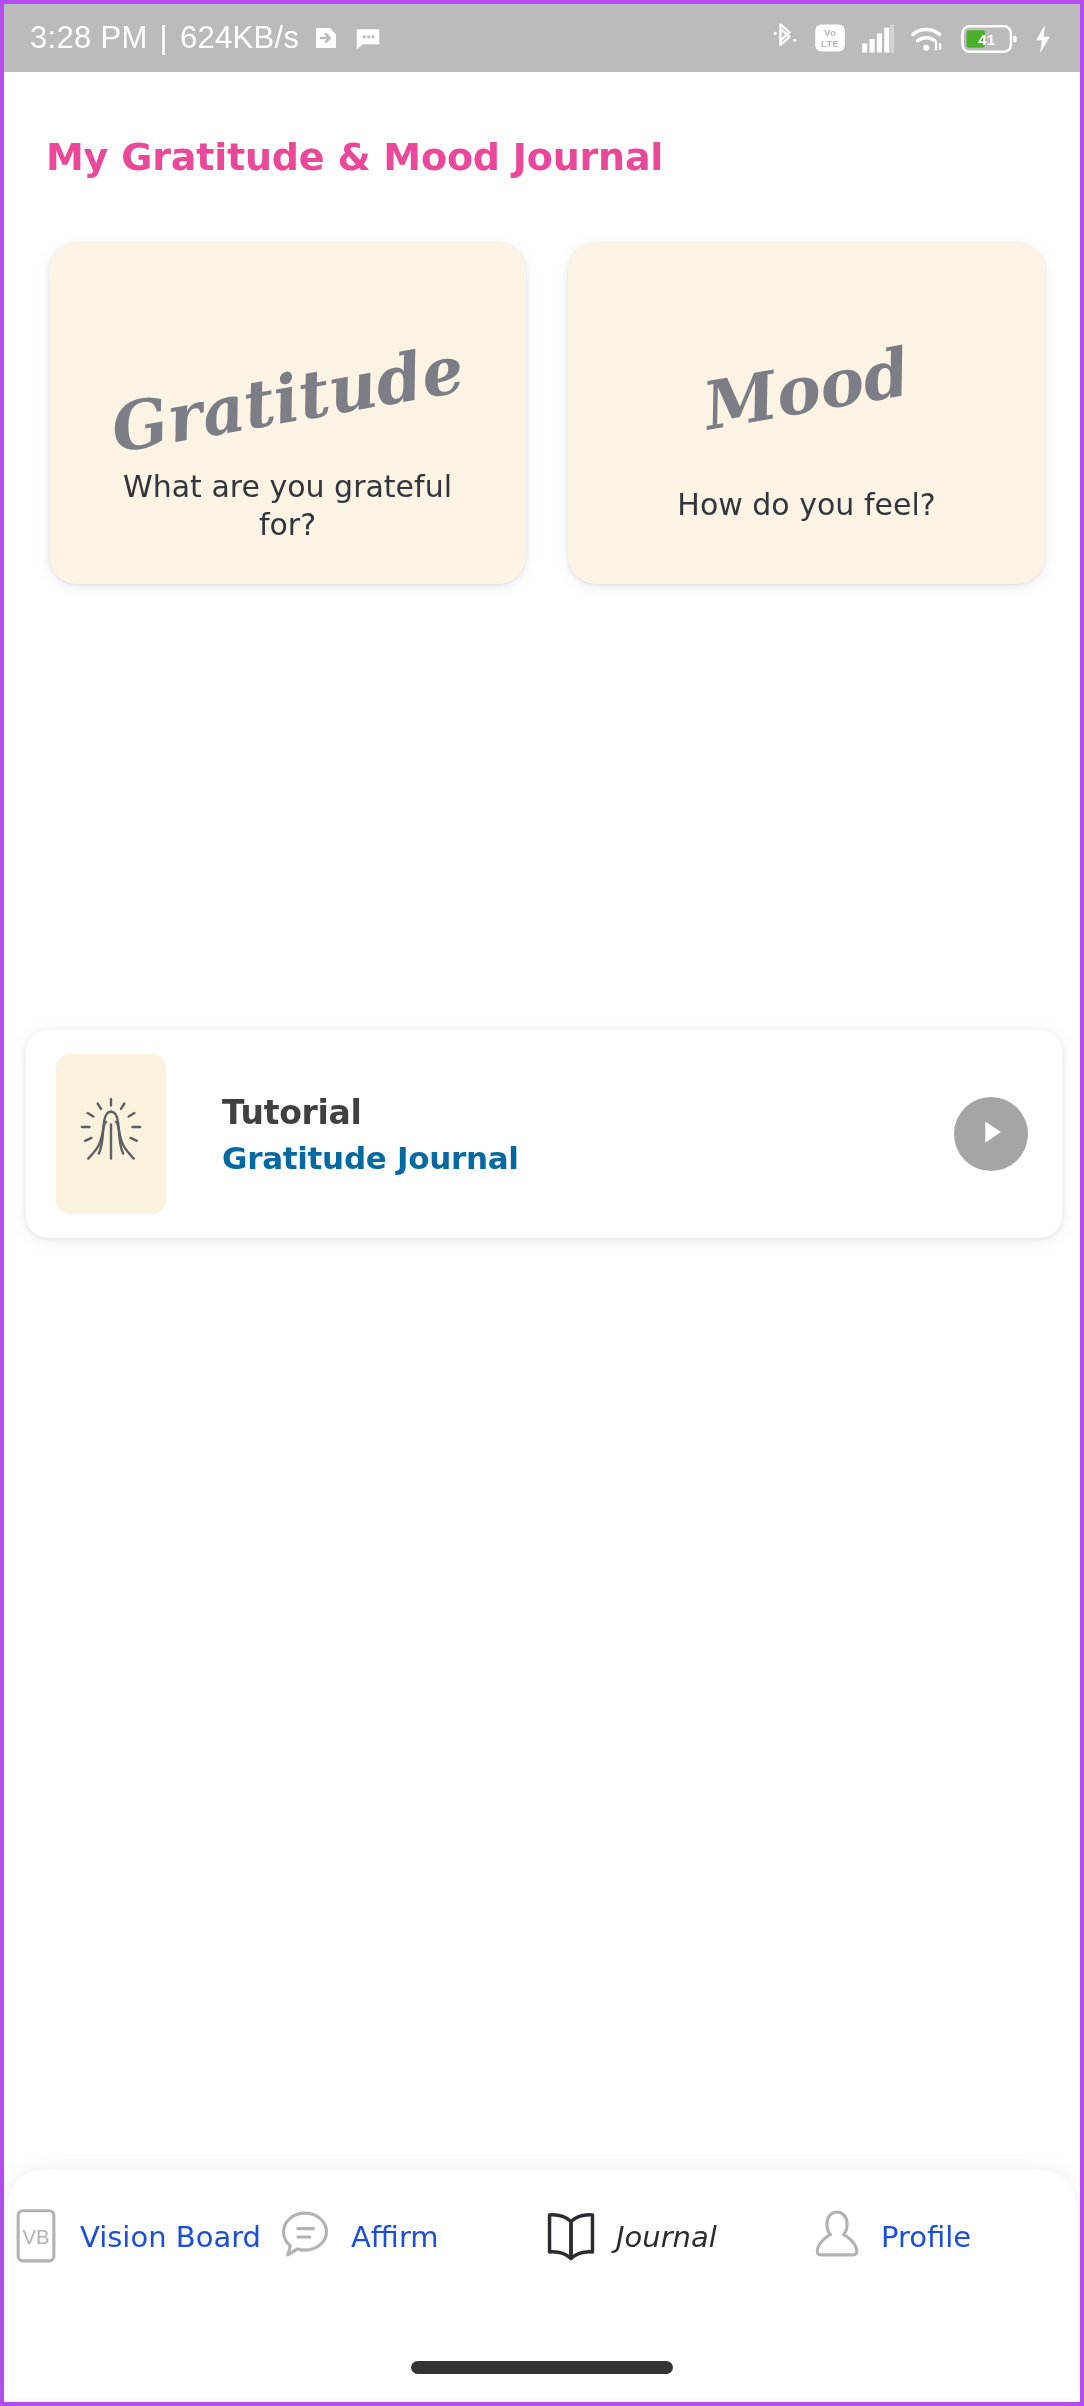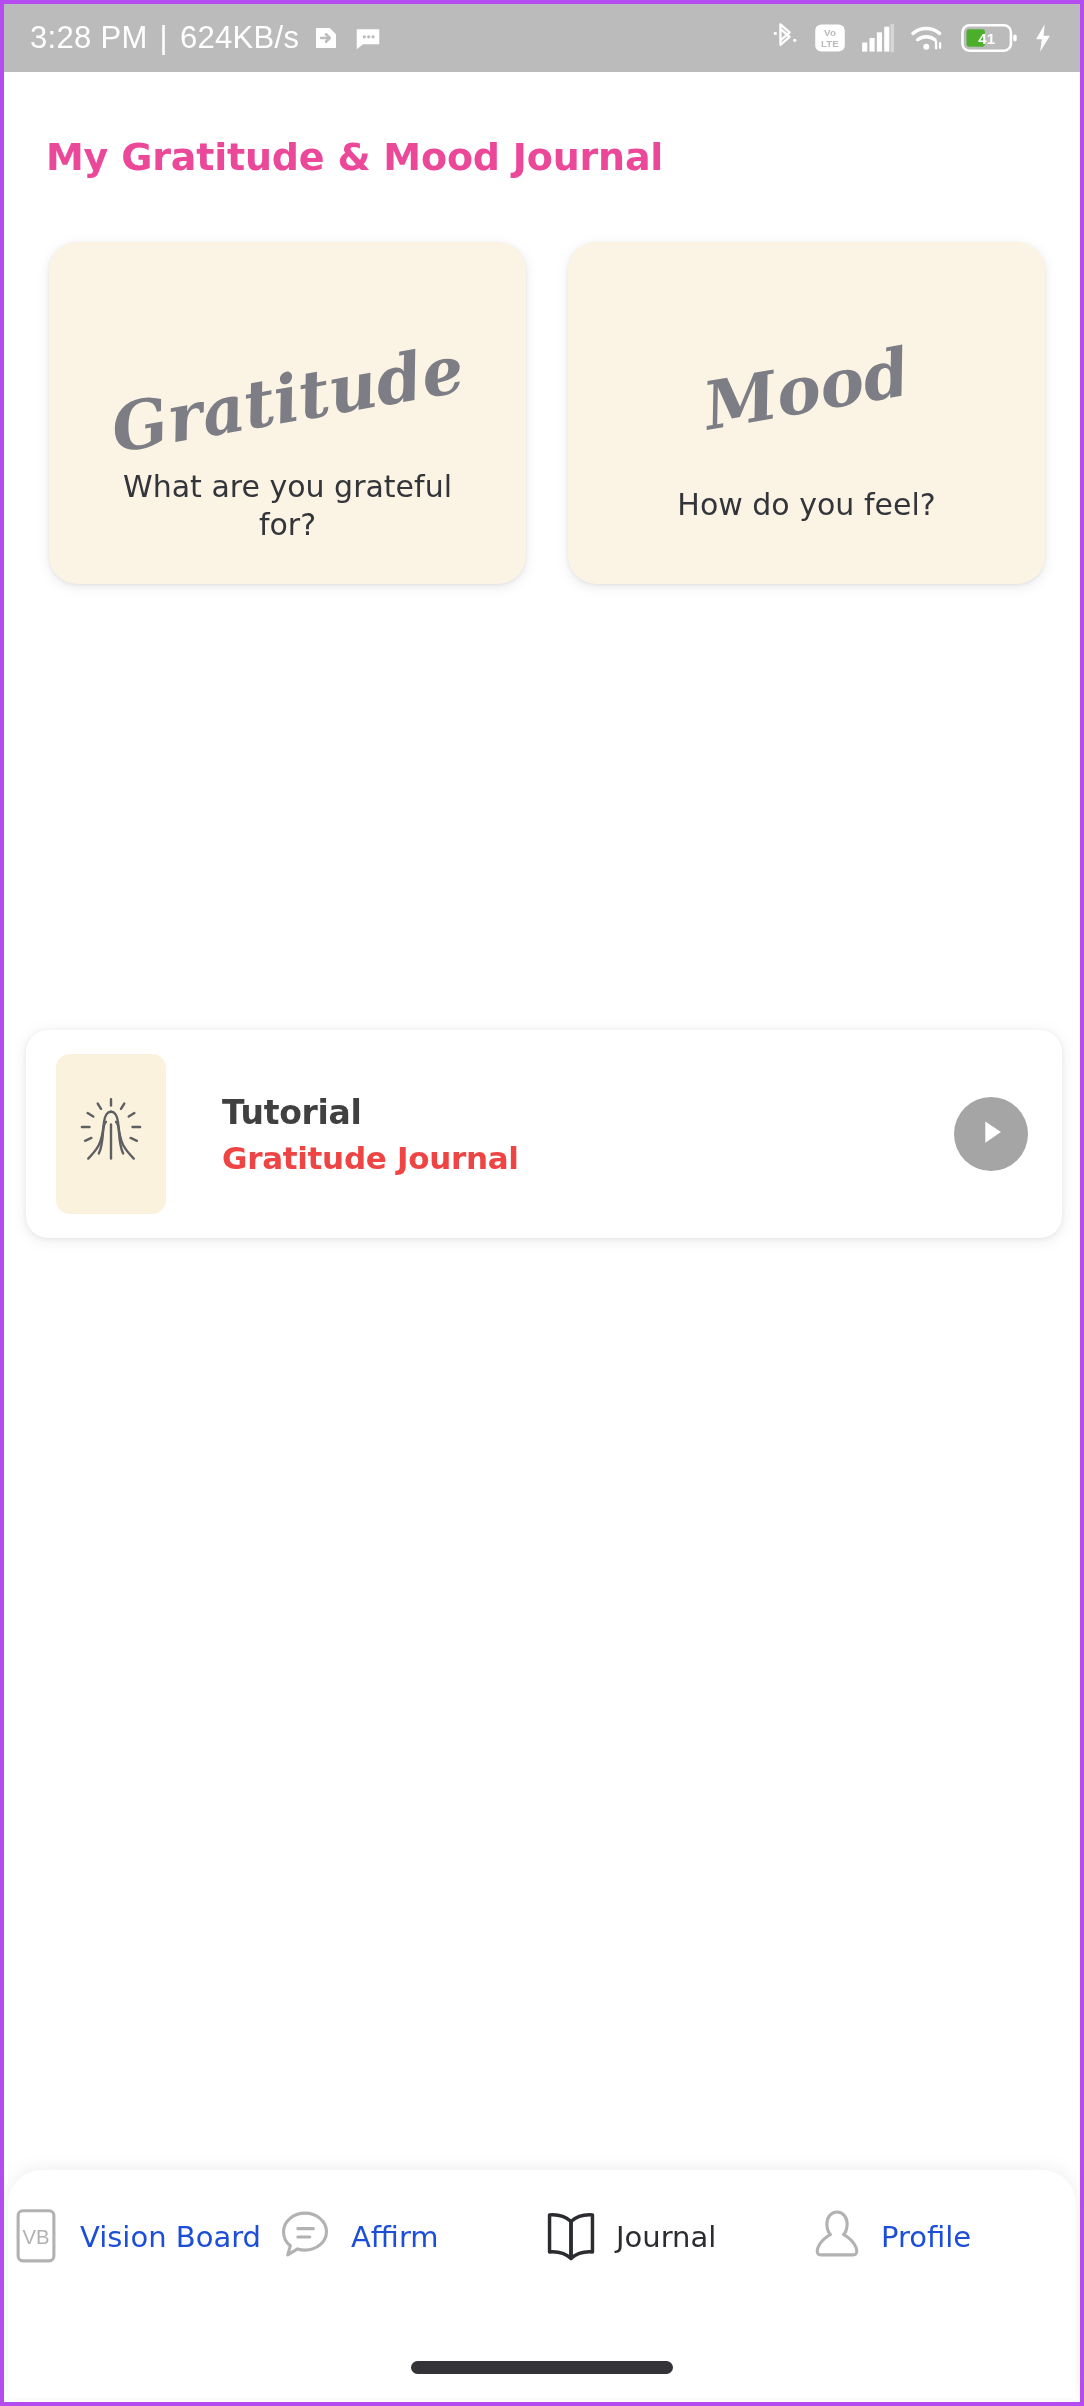--- a/index.html
+++ b/index.html
@@ -25,21 +25,21 @@
     height:68px;
     background:#bbbbbb;
     display:flex; align-items:center;
     padding:12px 26px;
   }
   .sb-left { display:flex; align-items:center; gap:12px; flex:1; }
   .sb-clock {
     color:#ffffff; font-size:31px; letter-spacing:0.3px;
     font-family:"Liberation Sans", sans-serif;
   }
-  .sb-right { display:flex; align-items:center; gap:15px; }
+  .sb-right { display:flex; align-items:flex-end; gap:15px; }
   .sb-ico { display:flex; align-items:center; }
 
   
   .page-title {
     position:absolute; top:131px; left:42px;
     font-size:38px; font-weight:bold; color:#ec4899;
     letter-spacing:-0.2px;
     font-family:"DejaVu Sans", sans-serif;
     text-align:right;
   }
@@ -112,21 +112,21 @@
   .tut-text {
     flex:1;
     margin-left:56px;
     display:flex; flex-direction:column; gap:8px;
   }
   .tut-title {
     font-size:33px; font-weight:bold; color:#404040;
     font-family:"DejaVu Sans", sans-serif; letter-spacing:-0.3px;
   }
   .tut-sub {
-    font-size:31px; font-weight:bold; color:#ef4444;
+    font-size:31px; font-weight:bold; color:#0369a1;
     font-family:"DejaVu Sans", sans-serif; letter-spacing:-0.3px;
   }
   .play-btn {
     width:74px; height:74px;
     border-radius:50%;
     background:#a5a5a5;
     display:flex; align-items:center; justify-content:center;
     flex:0 0 auto;
   }
 
@@ -146,21 +146,21 @@
   .nav-item {
     flex:1;
     display:flex; flex-direction:row;
     align-items:center; gap:16px;
   }
   .nav-icon { height:62px; display:flex; align-items:center; justify-content:center; }
   .nav-label {
     font-size:29px; color:#1d4ed8;
     font-family:"DejaVu Sans", sans-serif;
   }
-  .nav-item.active .nav-label { color:#2b2c30; }
+  .nav-item.active .nav-label { color:#2b2c30;font-style:italic; }
   .home-indicator {
     position:absolute;
     bottom:24px; left:50%;
     transform:translateX(-50%);
     width:262px; height:13px;
     background:#343438;
     border-radius:7px;
   }
 </style>
 </head>

